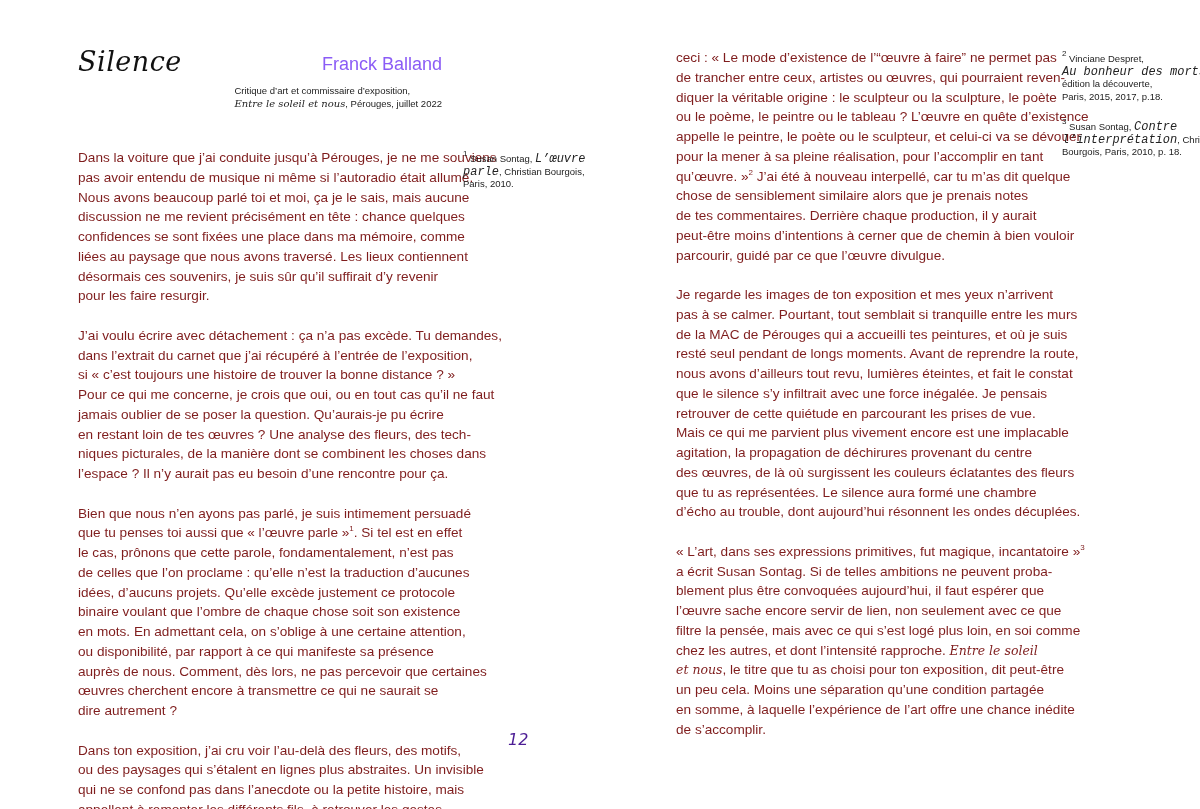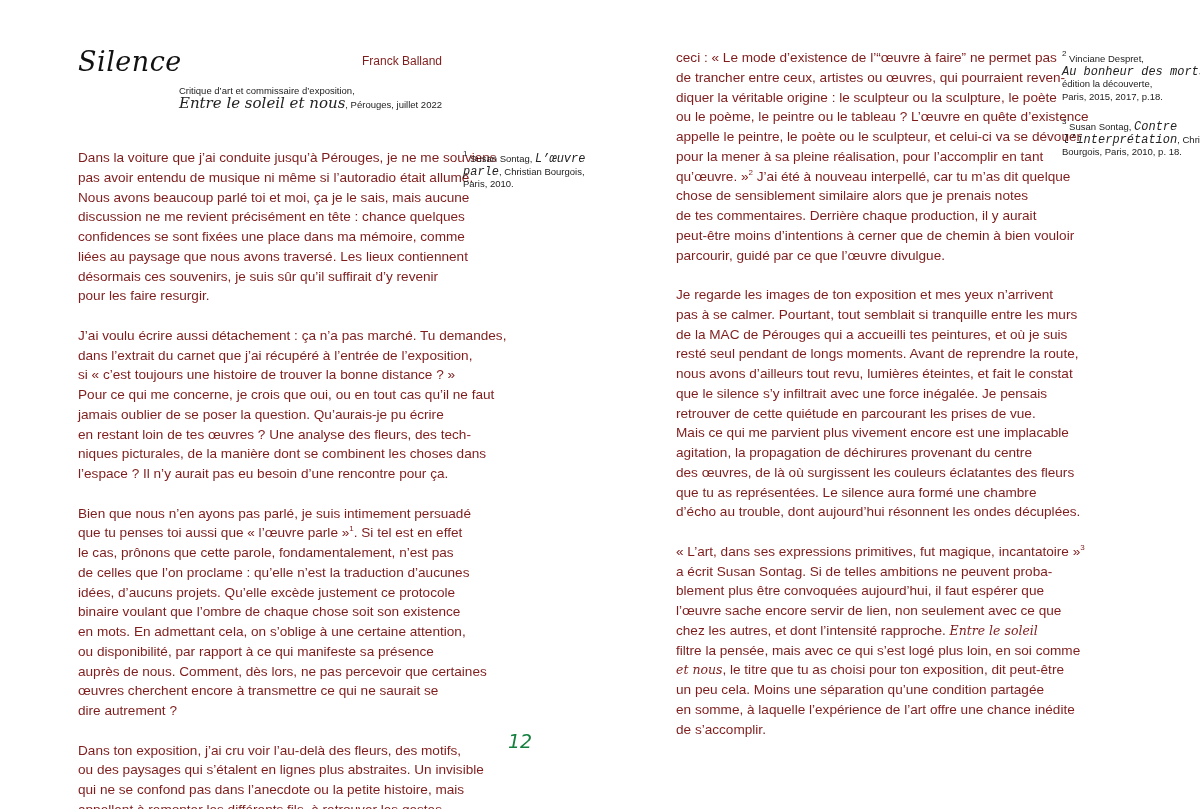--- a/index.html
+++ b/index.html
@@ -7,47 +7,47 @@
     width: 1200px; height: 809px; background: #ffffff; position: relative; overflow: hidden;
     font-family: "Liberation Sans", "DejaVu Sans", sans-serif; color: #141414;
   }
   .title {
     position: absolute; left: 78px; top: 46px;
     font-family: "DejaVu Serif", serif; font-style: italic; font-size: 27px; letter-spacing: 0.5px;
     color: #111;
   }
   .author {
     position: absolute; right: 758px; top: 54px; text-align: left;
-    font-size: 12px; color: #7f1d1d; white-space: nowrap;
+    font-size: 18px; color: #8b5cf6; white-space: nowrap;
   }
   .byline {
     position: absolute; right: 758px; top: 84px; text-align: left;
     font-size: 9.5px; line-height: 13px; color: #222; white-space: nowrap;
   }
-  .byline i { font-family: "DejaVu Serif", serif; font-size: 15px; }
+  .byline i { font-family: "DejaVu Serif", serif; font-size: 10px; }
   .col {
     position: absolute; font-size: 13.6px; line-height: 19.75px; color: #7f1d1d;
   }
   .col p { margin: 0 0 19.75px 0; }
   .col .line { display: block; white-space: nowrap; }
   .col-left { left: 78px; top: 148px; width: 380px; }
   .col-right { left: 676px; top: 48px; width: 385px; }
   .col i { font-family: "DejaVu Serif", serif; font-size: 12.5px; }
   sup { font-size: 8px; line-height: 0; vertical-align: 6px; }
   .note {
     position: absolute; font-size: 9.5px; line-height: 12.5px; color: #222;
   }
   .note i { font-family: Liberation Mono, monospace; font-size: 12px; }
   .note .line { display: block; white-space: nowrap; }
   .note1 { left: 463px; top: 153px; }
   .note2 { left: 1062px; top: 53px; }
   .note3 { left: 1062px; top: 121px; }
   .page-num {
     position: absolute; left: 508px; top: 730px;
-    font-family: "DejaVu Sans", sans-serif; font-style: italic; font-size: 19px; color: #15803d;
+    font-family: "DejaVu Sans", sans-serif; font-style: italic; font-size: 16px; color: #4c1d95;
   }
 </style>
 </head>
 <body>
 
 <div>
 
   <div class="title">Silence</div>
   <div class="author">Franck Balland</div>
   <div class="byline">
@@ -60,21 +60,21 @@
       <span class="line">Dans la voiture que j’ai conduite jusqu’à Pérouges, je ne me souviens</span>
       <span class="line">pas avoir entendu de musique ni même si l’autoradio était allumé.</span>
       <span class="line">Nous avons beaucoup parlé toi et moi, ça je le sais, mais aucune</span>
       <span class="line">discussion ne me revient précisément en tête : chance quelques</span>
       <span class="line">confidences se sont fixées une place dans ma mémoire, comme</span>
       <span class="line">liées au paysage que nous avons traversé. Les lieux contiennent</span>
       <span class="line">désormais ces souvenirs, je suis sûr qu’il suffirait d’y revenir</span>
       <span class="line">pour les faire resurgir.</span>
     </p>
     <p>
-      <span class="line">J’ai voulu écrire aussi détachement : ça n’a pas marché. Tu demandes,</span>
+      <span class="line">J’ai voulu écrire avec détachement : ça n’a pas excède. Tu demandes,</span>
       <span class="line">dans l’extrait du carnet que j’ai récupéré à l’entrée de l’exposition,</span>
       <span class="line">si « c’est toujours une histoire de trouver la bonne distance ? »</span>
       <span class="line">Pour ce qui me concerne, je crois que oui, ou en tout cas qu’il ne faut</span>
       <span class="line">jamais oublier de se poser la question. Qu’aurais-je pu écrire</span>
       <span class="line">en restant loin de tes œuvres ? Une analyse des fleurs, des tech-</span>
       <span class="line">niques picturales, de la manière dont se combinent les choses dans</span>
       <span class="line">l’espace ? Il n’y aurait pas eu besoin d’une rencontre pour ça.</span>
     </p>
     <p>
       <span class="line">Bien que nous n’en ayons pas parlé, je suis intimement persuadé</span>
@@ -130,22 +130,22 @@
       <span class="line">agitation, la propagation de déchirures provenant du centre</span>
       <span class="line">des œuvres, de là où surgissent les couleurs éclatantes des fleurs</span>
       <span class="line">que tu as représentées. Le silence aura formé une chambre</span>
       <span class="line">d’écho au trouble, dont aujourd’hui résonnent les ondes décuplées.</span>
     </p>
     <p>
       <span class="line"><span>« L’art, dans ses expressions primitives, fut magique, incantatoire »</span><sup>3</sup></span>
       <span class="line">a écrit Susan Sontag. Si de telles ambitions ne peuvent proba-</span>
       <span class="line">blement plus être convoquées aujourd’hui, il faut espérer que</span>
       <span class="line">l’œuvre sache encore servir de lien, non seulement avec ce que</span>
+      <span class="line">filtre la pensée, mais avec ce qui s’est logé plus loin, en soi comme</span>
       <span class="line"><span>chez les autres, et dont l’intensité rapproche. </span><i>Entre le soleil</i></span>
-      <span class="line">filtre la pensée, mais avec ce qui s’est logé plus loin, en soi comme</span>
       <span class="line"><i>et nous</i><span>, le titre que tu as choisi pour ton exposition, dit peut-être</span></span>
       <span class="line">un peu cela. Moins une séparation qu’une condition partagée</span>
       <span class="line">en somme, à laquelle l’expérience de l’art offre une chance inédite</span>
       <span class="line">de s’accomplir.</span>
     </p>
   </div>
 
   <div class="note note2">
     <span class="line"><sup>2</sup> <span>Vinciane Despret,</span></span>
     <span class="line"><i>Au bonheur des morts</i><span>,</span></span>

